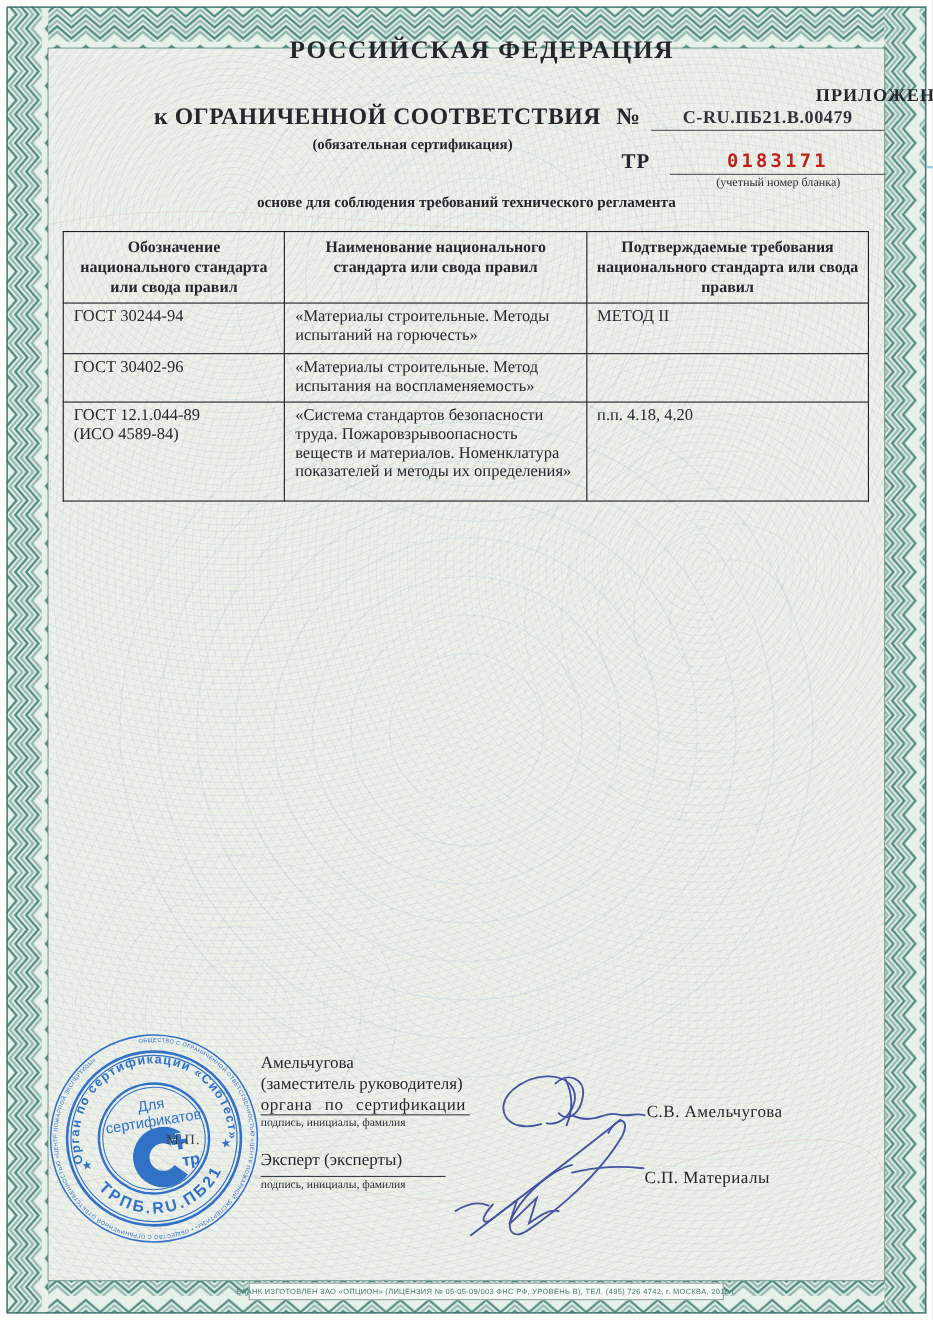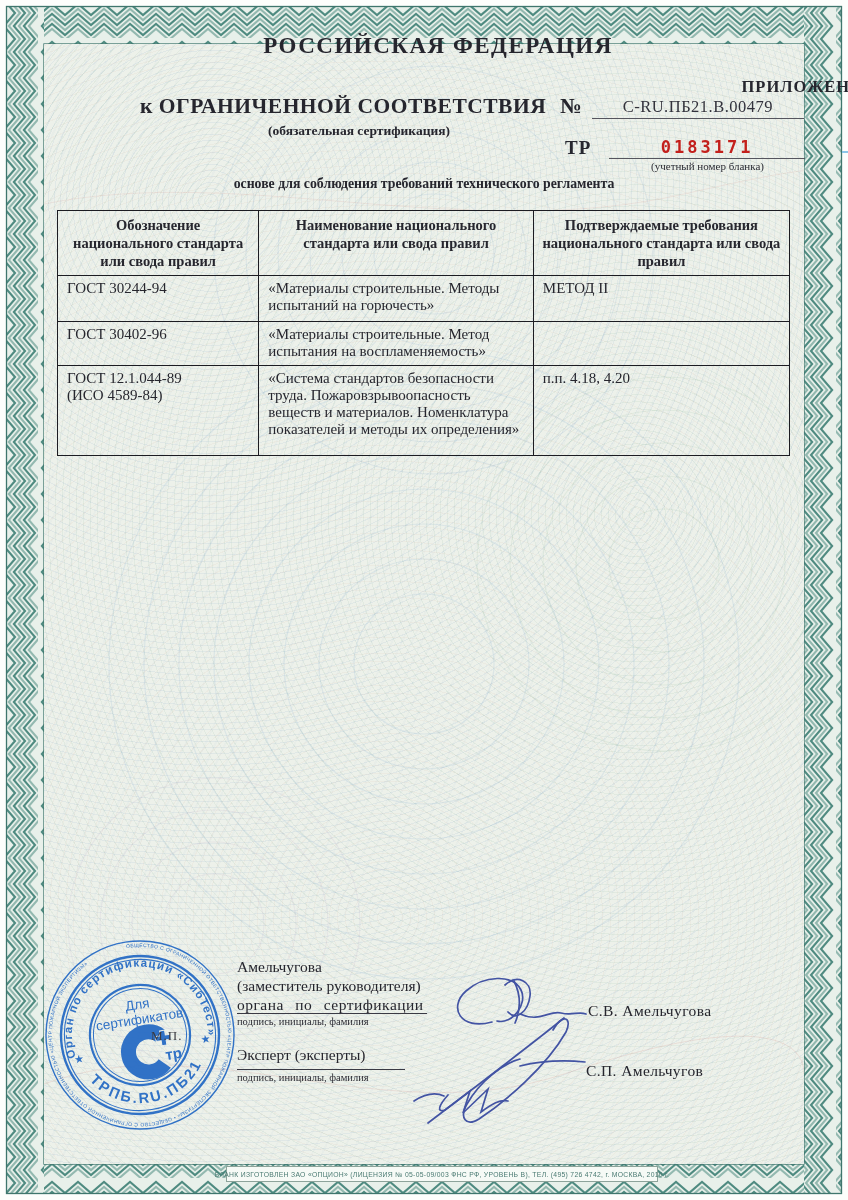--- a/index.html
+++ b/index.html
@@ -15,22 +15,22 @@
       repeating-radial-gradient(circle at 45% 78%, rgba(205,150,120,0.07) 0 1px, rgba(0,0,0,0) 1px 8px),
       repeating-linear-gradient(115deg, rgba(150,180,205,0.06) 0 2px, rgba(0,0,0,0) 2px 9px);}
   .wm{position:absolute;left:0;top:0;}
   
   .t-country{left:0;top:33px;width:100%;text-align:center;font-size:23px;font-weight:bold;letter-spacing:1.5px;}
   .t-annex{left:0;top:77px;width:100%;text-align:right;font-size:16.5px;font-weight:bold;letter-spacing:1px;}
   .cert-line{left:140px;top:94px;width:664px;display:flex;align-items:flex-end;}
   .cert-prefix{font-size:21.5px;font-weight:bold;letter-spacing:0.5px;white-space:nowrap;}
   .cert-no-sign{font-size:21.5px;font-weight:bold;margin-left:14px;}
   .cert-number{flex:1;margin-left:10px;border-bottom:1.5px solid #55555e;text-align:center;
-               font-size:16.5px;letter-spacing:0.5px;padding-bottom:1px;color:#32323c;}
-  .t-oblig{left:124px;top:123px;width:470px;text-align:center;font-size:13.5px;font-weight:bold;}
+               font-size:16.5px;letter-spacing:0.5px;padding-bottom:1px;color:#32323c;font-weight:bold;}
+  .t-oblig{left:140px;top:123px;width:470px;text-align:center;font-size:13.5px;font-weight:bold;}
   .tr-row{left:565px;top:137px;width:240px;display:flex;align-items:flex-end;}
   .tr-label{font-size:19px;font-weight:bold;letter-spacing:1px;}
   .tr-number{flex:1;margin-left:18px;border-bottom:1.5px solid #55555e;text-align:center;
              font-family:"DejaVu Sans Mono",monospace;font-weight:bold;font-size:17px;
              letter-spacing:3px;color:#c3201c;padding-bottom:1px;}
   .tr-caption{left:610px;top:160px;width:195px;text-align:center;font-size:11px;color:#2c2c34;}
   .intro{left:58px;top:176px;width:732px;text-align:center;font-size:13.8px;font-weight:bold;line-height:1.22;}
   
   table.std{position:absolute;left:57px;top:210px;width:733px;border-collapse:collapse;
             font-size:15px;table-layout:fixed;}
@@ -233,21 +233,21 @@
     <div>Амельчугова</div>
     <div>(заместитель руководителя)</div>
     <div class="just">органа по сертификации</div>
   </div>
   <div class="abs rule1"></div>
   <div class="abs cap1">подпись, инициалы, фамилия</div>
   <div class="abs expert">Эксперт (эксперты)</div>
   <div class="abs rule2"></div>
   <div class="abs cap2">подпись, инициалы, фамилия</div>
   <div class="abs name1">С.В. Амельчугова</div>
-  <div class="abs name2">С.П. Амельчугов</div>
+  <div class="abs name2">С.П. Материалы</div>
 
   <svg class="abs sigs" width="848" height="1200">
     <g fill="none" stroke="#35479e" stroke-width="1.7" stroke-linecap="round" opacity="0.92">
       <path d="M 492 1022 C 460 1031, 448 1007, 466 991 C 484 975, 513 974, 521 990 C 528 1004, 512 1025, 497 1021"></path>
       <path d="M 505 985 C 517 974, 532 981, 530 996 C 528 1012, 516 1021, 508 1012"></path>
       <path d="M 514 981 C 521 995, 521 1009, 515 1023"></path>
       <path d="M 520 1014 C 540 1023, 549 1010, 561 1013 C 573 1016, 578 1011, 586 1014"></path>
       <path d="M 428 1123 C 470 1091, 532 1044, 564 1018"></path>
       <path d="M 553 1030 C 562 1013, 573 1017, 566 1032 C 546 1067, 506 1101, 479 1119 C 466 1127, 459 1118, 467 1104 C 480 1081, 504 1063, 520 1059"></path>
       <path d="M 448 1095 C 439 1105, 436 1113, 445 1110 L 470 1091 L 463 1113 L 488 1089 L 481 1112 C 492 1104, 500 1099, 508 1101"></path>

